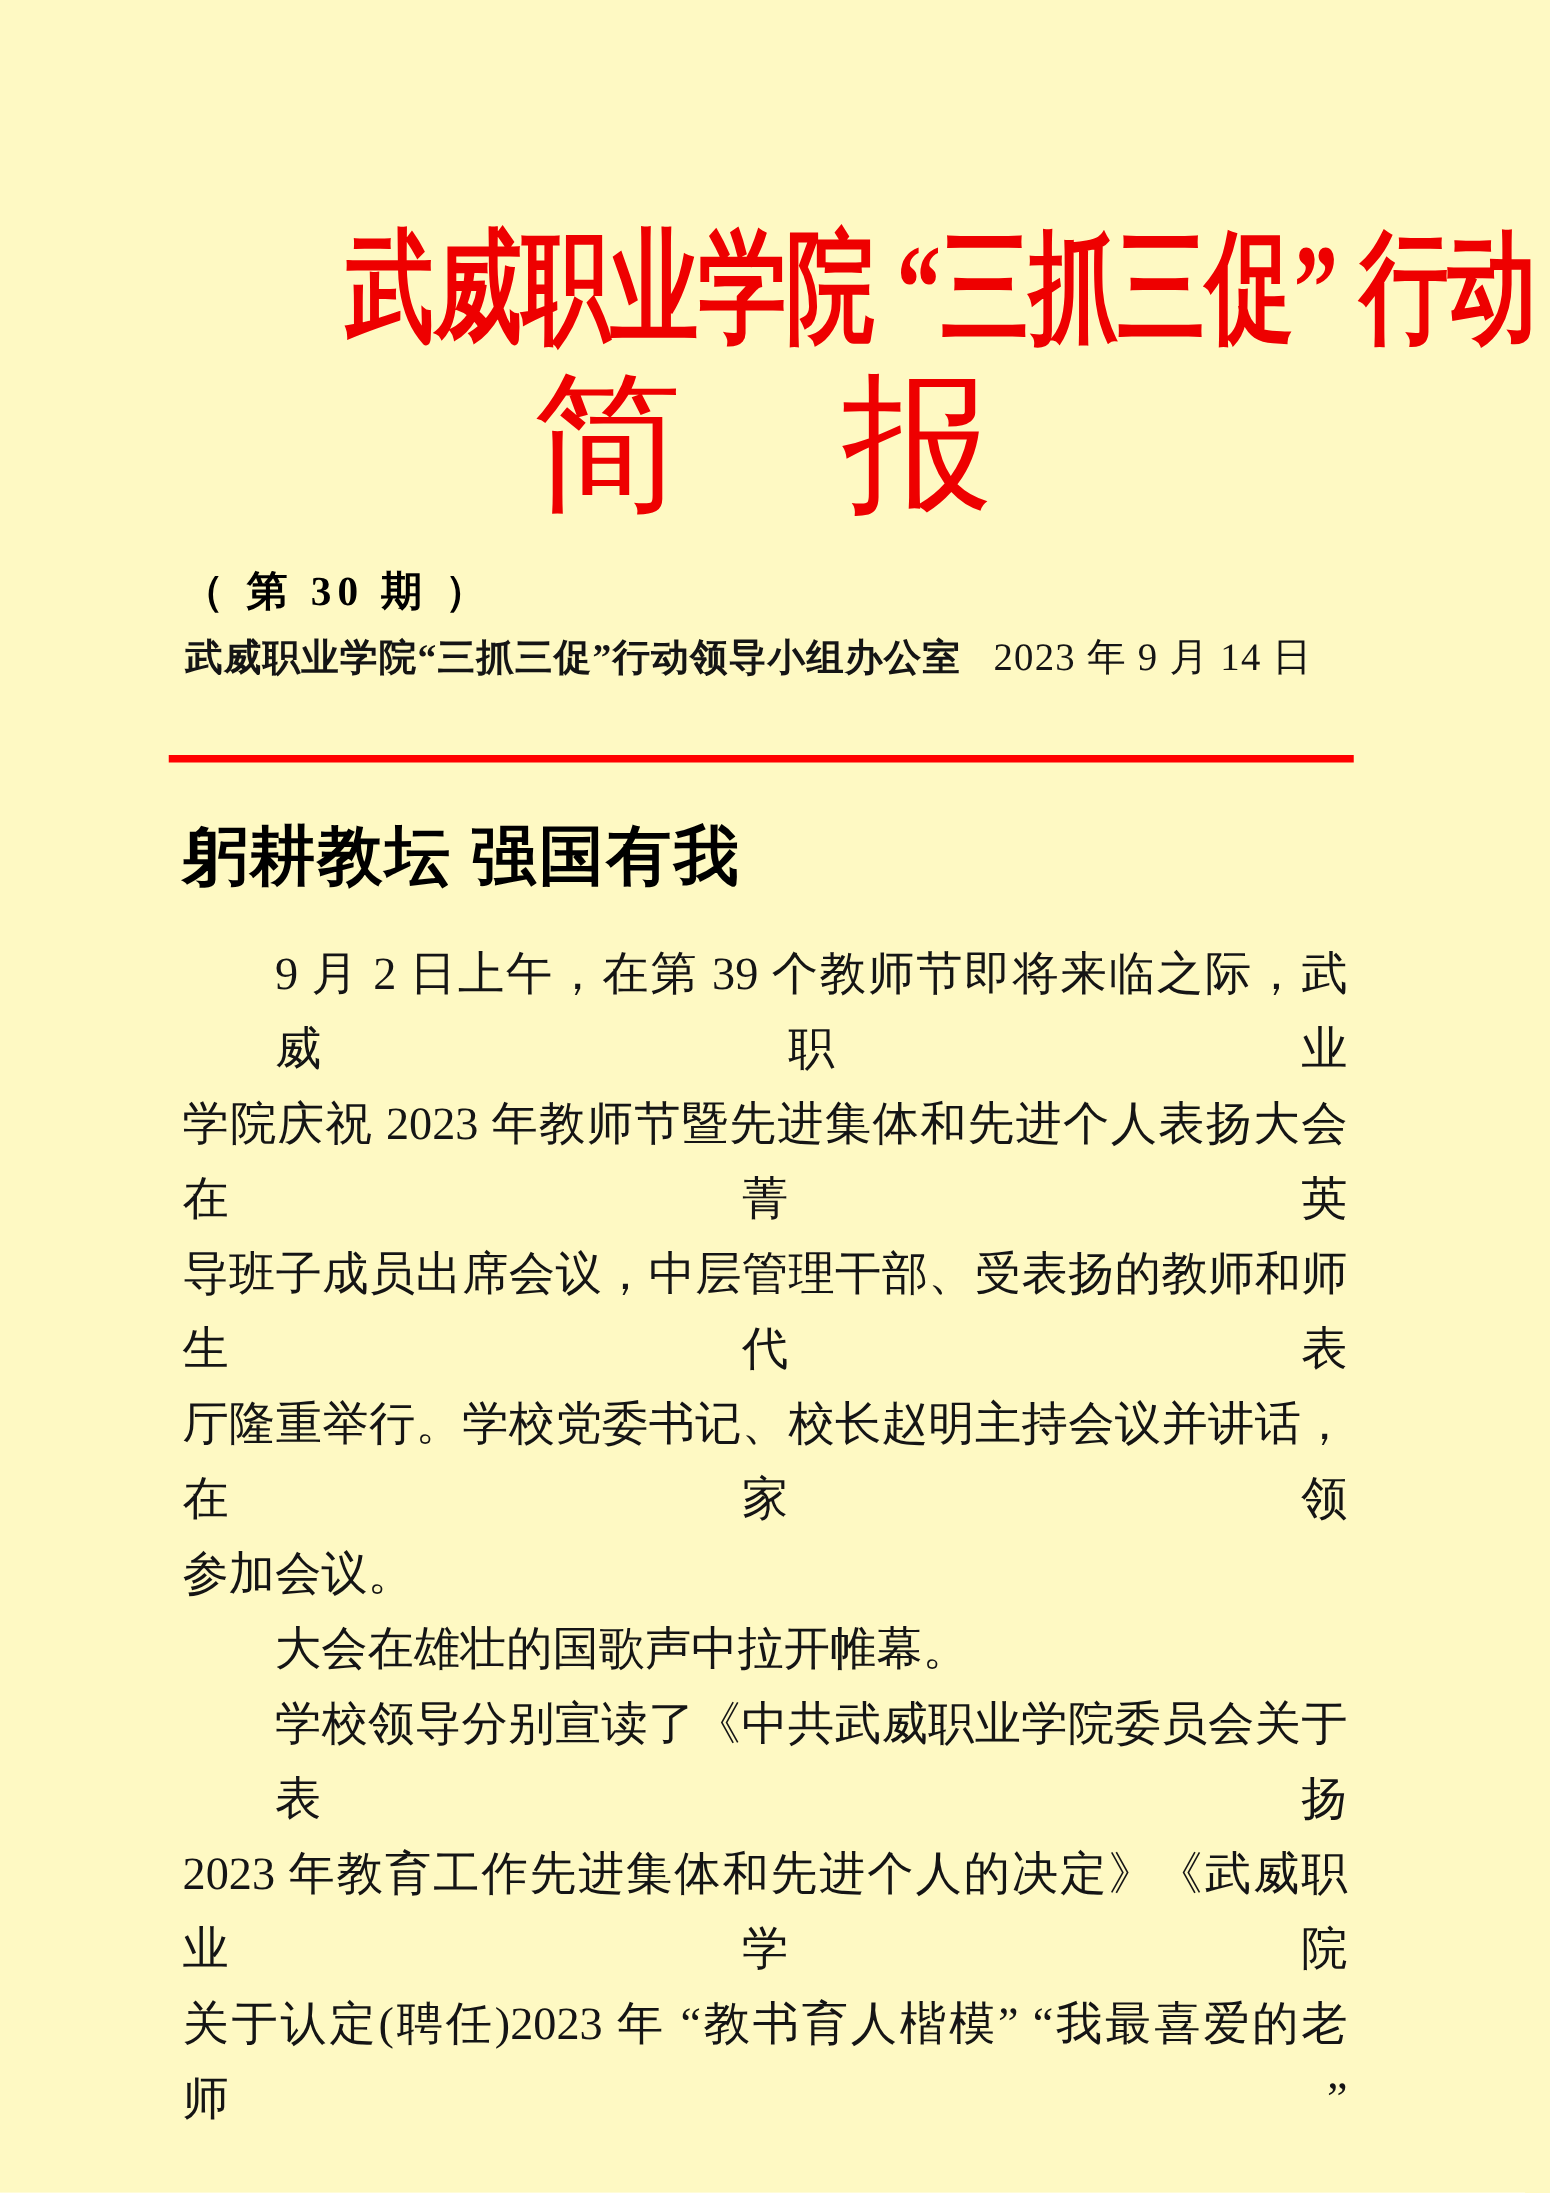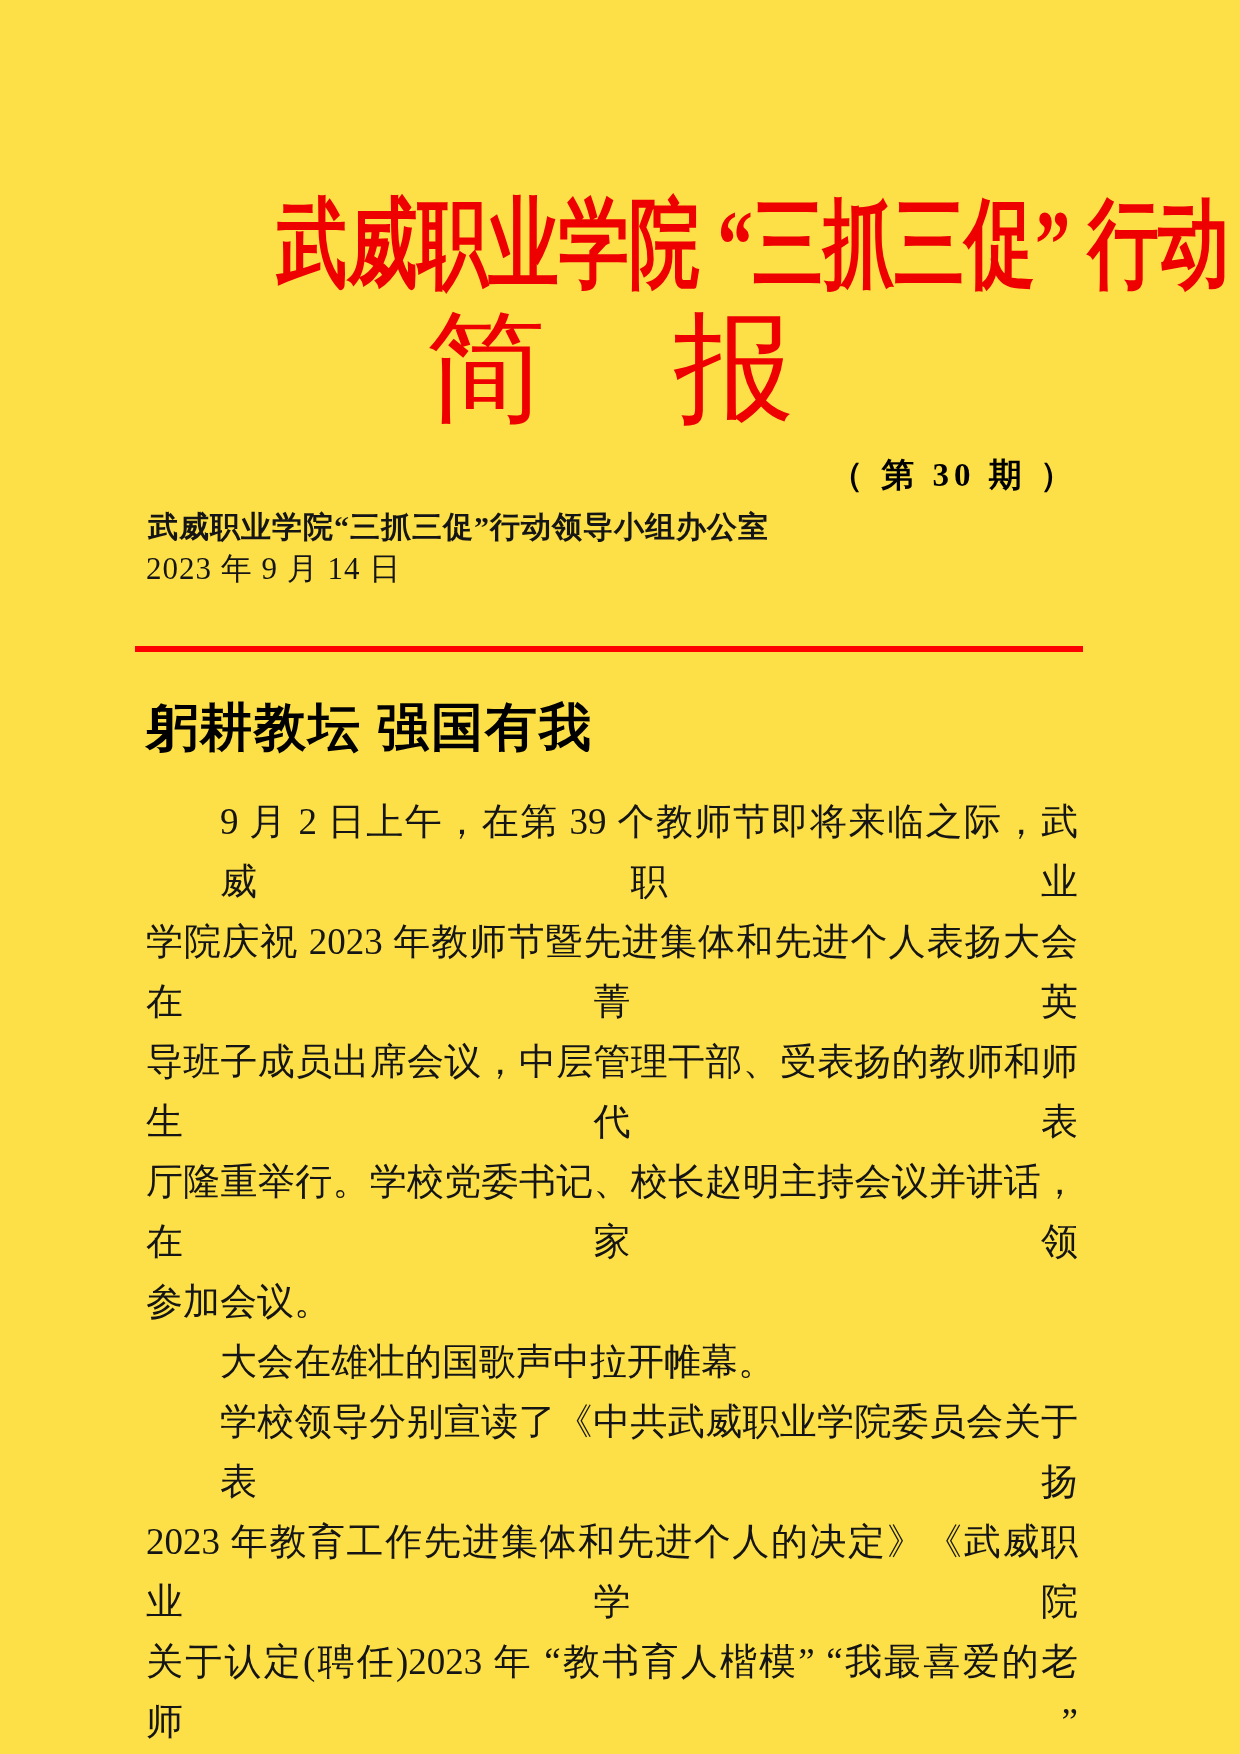--- a/index.html
+++ b/index.html
@@ -2,24 +2,24 @@
 <html lang="zh"><head>
 <meta charset="utf-8">
 <style>
   html, body { margin: 0; padding: 0; }
   body { background: #ffffff; }
   .page {
     position: relative;
     width: 1240px;
     height: 1754px;
     margin: 0 auto;
-    background: #fde047;
+    background: #fef9c3;
     overflow: hidden;
     box-sizing: border-box;
-    padding: 16px 162px 0 146px;
+    padding: 3px 162px 0 146px;
     font-family: "Liberation Serif", "DejaVu Serif", serif;
     color: #151515;
   }
   
   .masthead-line1 {
     margin-top: 172px;
     text-align: center;
     font-size: 98px;
     line-height: 112px;
     font-weight: bold;
@@ -32,36 +32,35 @@
   .masthead-line2 {
     margin-top: 6px;
     text-align: center;
     font-size: 120px;
     line-height: 126px;
     font-weight: normal;
     color: #ee0000;
     letter-spacing: 4px;
   }
   .issue-line {
-    margin-top: 20px;
-    text-align: right;
+    margin-top: 32px;
+    text-align: left;
     font-size: 33px;
     line-height: 46px;
     font-weight: bold;
     color: #000000;
     letter-spacing: 5px;
   }
   
   .office-row {
     margin-top: 8px;
     display: flex;
     justify-content: space-between;
     align-items: baseline;
     line-height: 42px;
-    flex-direction: column;
   }
   .office-name {
     font-size: 30px;
     font-weight: bold;
     letter-spacing: 1px;
     padding-left: 2px;
   }
   .office-date {
     font-size: 31px;
     padding-right: 28px;

